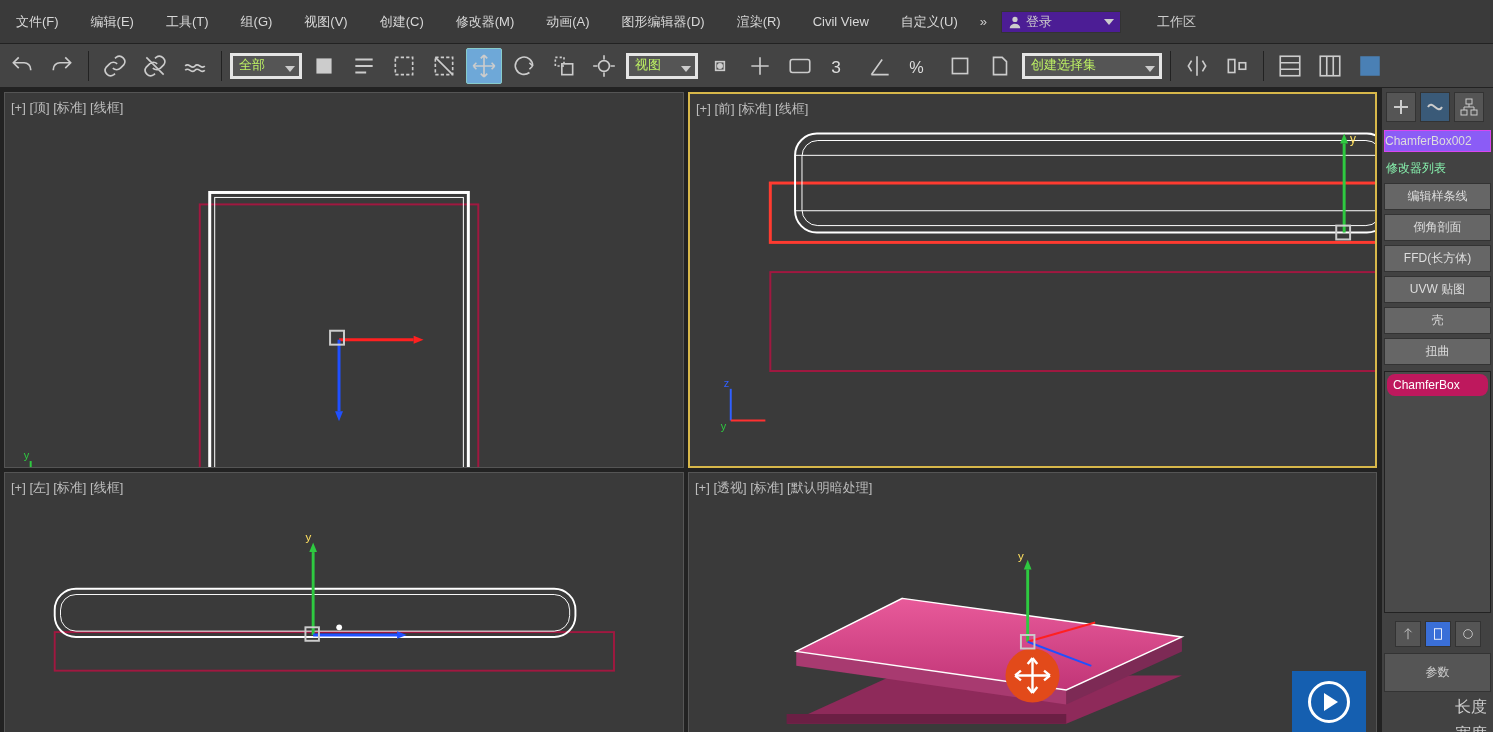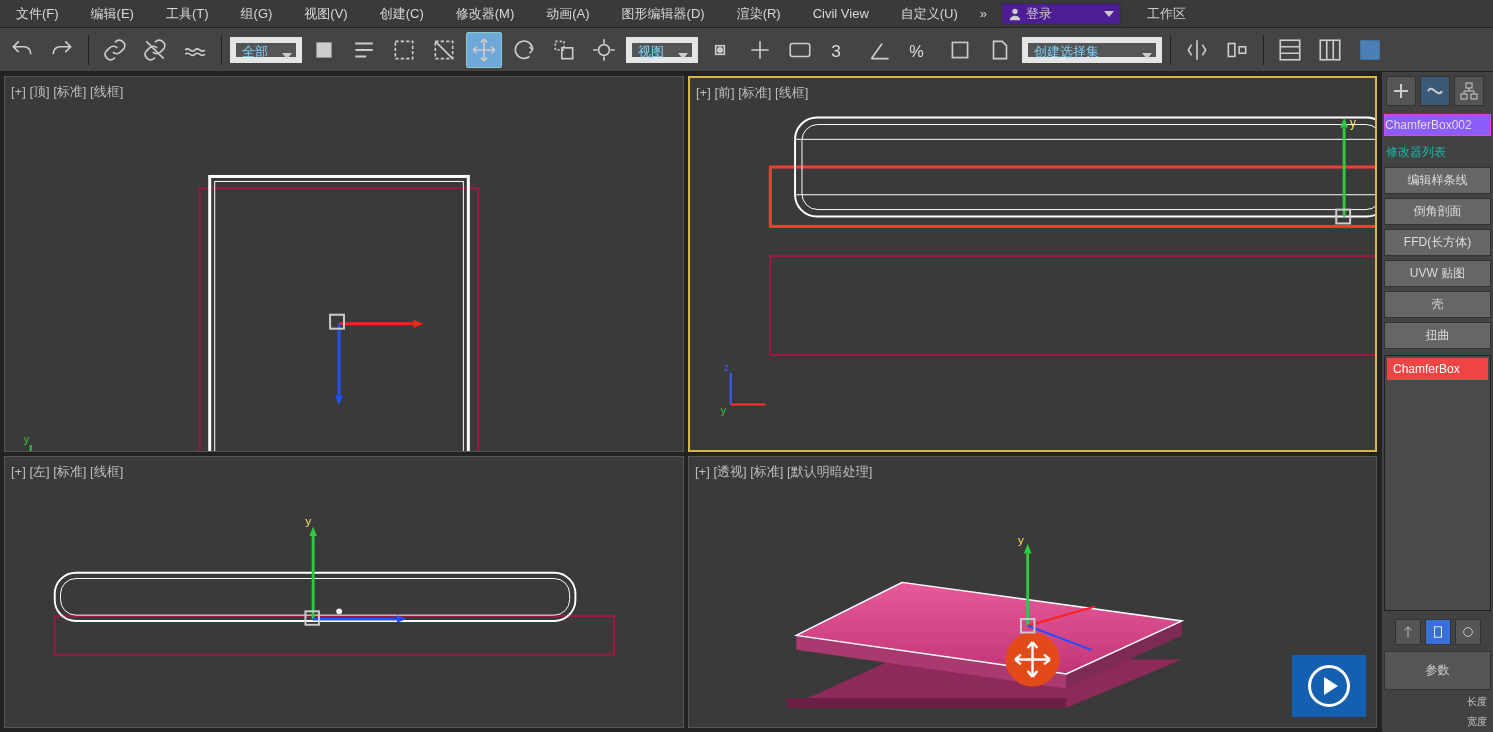--- a/index.html
+++ b/index.html
@@ -1,62 +1,62 @@
 <!DOCTYPE html>
 <html><head>
 <meta charset="utf-8">
 <style>
 * { margin: 0; padding: 0; box-sizing: border-box; font-family: "Microsoft YaHei", SimSun, sans-serif; }
 body { background: #3a3a3a; color: #cccccc; font-size: 13px; overflow: hidden; width: 1493px; height: 732px; }
 
 
-.menubar { display: flex; align-items: center; height: 28px; background: #3a3a3a; border-bottom: 1px solid #222; }
+.menubar { display: flex; align-items: center; height: 44px; background: #3a3a3a; border-bottom: 1px solid #222; }
 .menubar .menu-item { padding: 4px 16px; cursor: pointer; color: #d8d8d8; white-space: nowrap; }
 .menubar .more { padding: 4px 6px; cursor: pointer; }
 .login-box { display: flex; align-items: center; margin-left: 8px; background: #4c1d95; border: 1px solid #333; height: 22px; padding: 0 6px; width: 120px; }
 .login-box svg { width: 14px; height: 14px; margin-right: 4px; fill: #ccc; }
 .login-box span { flex: 1; }
 .login-box .caret { border-left: 5px solid transparent; border-right: 5px solid transparent; border-top: 6px solid #ccc; width: 0; height: 0; }
-.workspace-lbl { margin-left: 18px; padding: 12px 8px; }
+.workspace-lbl { margin-left: 28px; padding: 12px 8px; }
 
 
 .toolbar { display: flex; align-items: center; height: 44px; background: #444; border-bottom: 1px solid #222; padding: 0 4px; gap: 4px; }
 .tb-btn { width: 36px; height: 36px; display: flex; align-items: center; justify-content: center; border-radius: 2px; cursor: pointer; }
 .tb-btn.active { background: #6ea8d8; border: 1px solid #8cc; }
 .tb-btn svg { width: 26px; height: 26px; stroke: #ccc; fill: none; stroke-width: 1.5; }
 .tb-sep { width: 1px; height: 30px; background: #222; margin: 0 4px; }
-.tb-select { background: #555; border: 6px solid #e5e5e5; color: #7dd3fc; height: 26px; padding: 0 18px 13px 6px; min-width: 72px; position: relative; }
+.tb-select { background: #555; border: 3px solid #e5e5e5; color: #bef264; height: 26px; padding: 0 18px 13px 6px; min-width: 72px; position: relative; }
 .tb-select .caret { position: absolute; right: 4px; top: 10px; border-left: 5px solid transparent; border-right: 5px solid transparent; border-top: 6px solid #ccc; width: 0; height: 0; }
 .tb-select.wide { min-width: 140px; }
 
 
 .main { display: flex; height: calc(732px - 28px - 44px); }
 .viewports { flex: 1; display: grid; grid-template-columns: 680px 1fr; grid-template-rows: 376px 1fr; gap: 4px; background: #222; padding: 4px; }
 .vp { background: #3a3a3a; position: relative; border: 1px solid #555; overflow: hidden; }
 .vp.active { border: 2px solid #d7b74a; text-align: center; }
 .vp-label { position: absolute; top: 6px; left: 6px; color: #bdbdbd; font-size: 13px; z-index: 10; }
 .vp svg.scene { position: absolute; inset: 0; width: 100%; height: 100%; }
 
 
 .sidepanel { width: 112px; background: #424242; border-left: 1px solid #222; display: flex; flex-direction: column; }
 .sp-tabs { display: flex; flex-wrap: wrap; padding: 4px; gap: 4px; }
 .sp-tab { width: 30px; height: 30px; background: #555; border: 1px solid #333; display: flex; align-items: center; justify-content: center; cursor: pointer; }
 .sp-tab.active { background: #3a5a78; }
 .sp-tab svg { width: 20px; height: 20px; stroke: #ccc; fill: none; }
 .obj-name { background: #8b5cf6; border: 1px solid #d946ef; padding: 3px 0; margin: 4px 2px; color: #ddd; font-size: 12px; overflow: hidden; white-space: nowrap; }
-.mod-label { padding: 4px 4px; color: #14b8a6; font-size: 12px; }
+.mod-label { padding: 4px 4px; color: #86efac; font-size: 12px; }
 .mod-btn { background: #666; border: 1px solid #333; padding: 4px 8px; margin: 2px 2px; text-align: center; color: #ddd; font-size: 12px; cursor: pointer; white-space: nowrap; overflow: hidden; }
 .mod-stack { flex: 1; background: #4a4a4a; border: 1px solid #222; margin: 4px 2px; min-height: 140px; padding: 2px; }
 .stack-item { padding: 4px 6px; font-size: 12px; cursor: pointer; }
-.stack-item.selected { background: #ef4444; color: #fff; }
+.stack-item.selected { background: #be185d; color: #fff; border-radius: 8px; }
 .sp-bottom { display:flex; gap:4px; padding:4px 2px; justify-content:center; }
 .sp-bottom .bbtn{ width:26px; height:26px; background:#555; border:1px solid #333; display:flex;align-items:center;justify-content:center; }
 .sp-bottom .bbtn.active{ background:#3a6fd8; }
 .rollout-hdr { background: #555; border:1px solid #333; margin:2px; padding:10px 6px; text-align:center; font-size:12px; }
-.param-row { display:flex; justify-content:flex-end; padding:3px 6px; font-size:10px; }
+.param-row { display:flex; justify-content:flex-end; padding:3px 6px; font-size:16px; }
 
 
 .watermark { position: absolute; right: 10px; bottom: 10px; background: #155fb0; color: #fff; padding: 10px 16px; display: flex; align-items: center; gap: 12px; }
 .watermark .logo { width: 42px; height: 42px; border: 3px solid #fff; border-radius: 50%; display: flex; align-items: center; justify-content: center; }
 .watermark .logo::before { content: ""; border-left: 14px solid #fff; border-top: 9px solid transparent; border-bottom: 9px solid transparent; margin-left: 4px; }
 .watermark .txt { display: flex; flex-direction: column; }
 .watermark .cn { font-size: 22px; font-weight: bold; letter-spacing: 2px; }
 .watermark .en { font-size: 12px; letter-spacing: 1px; }
 </style>
 </head>

